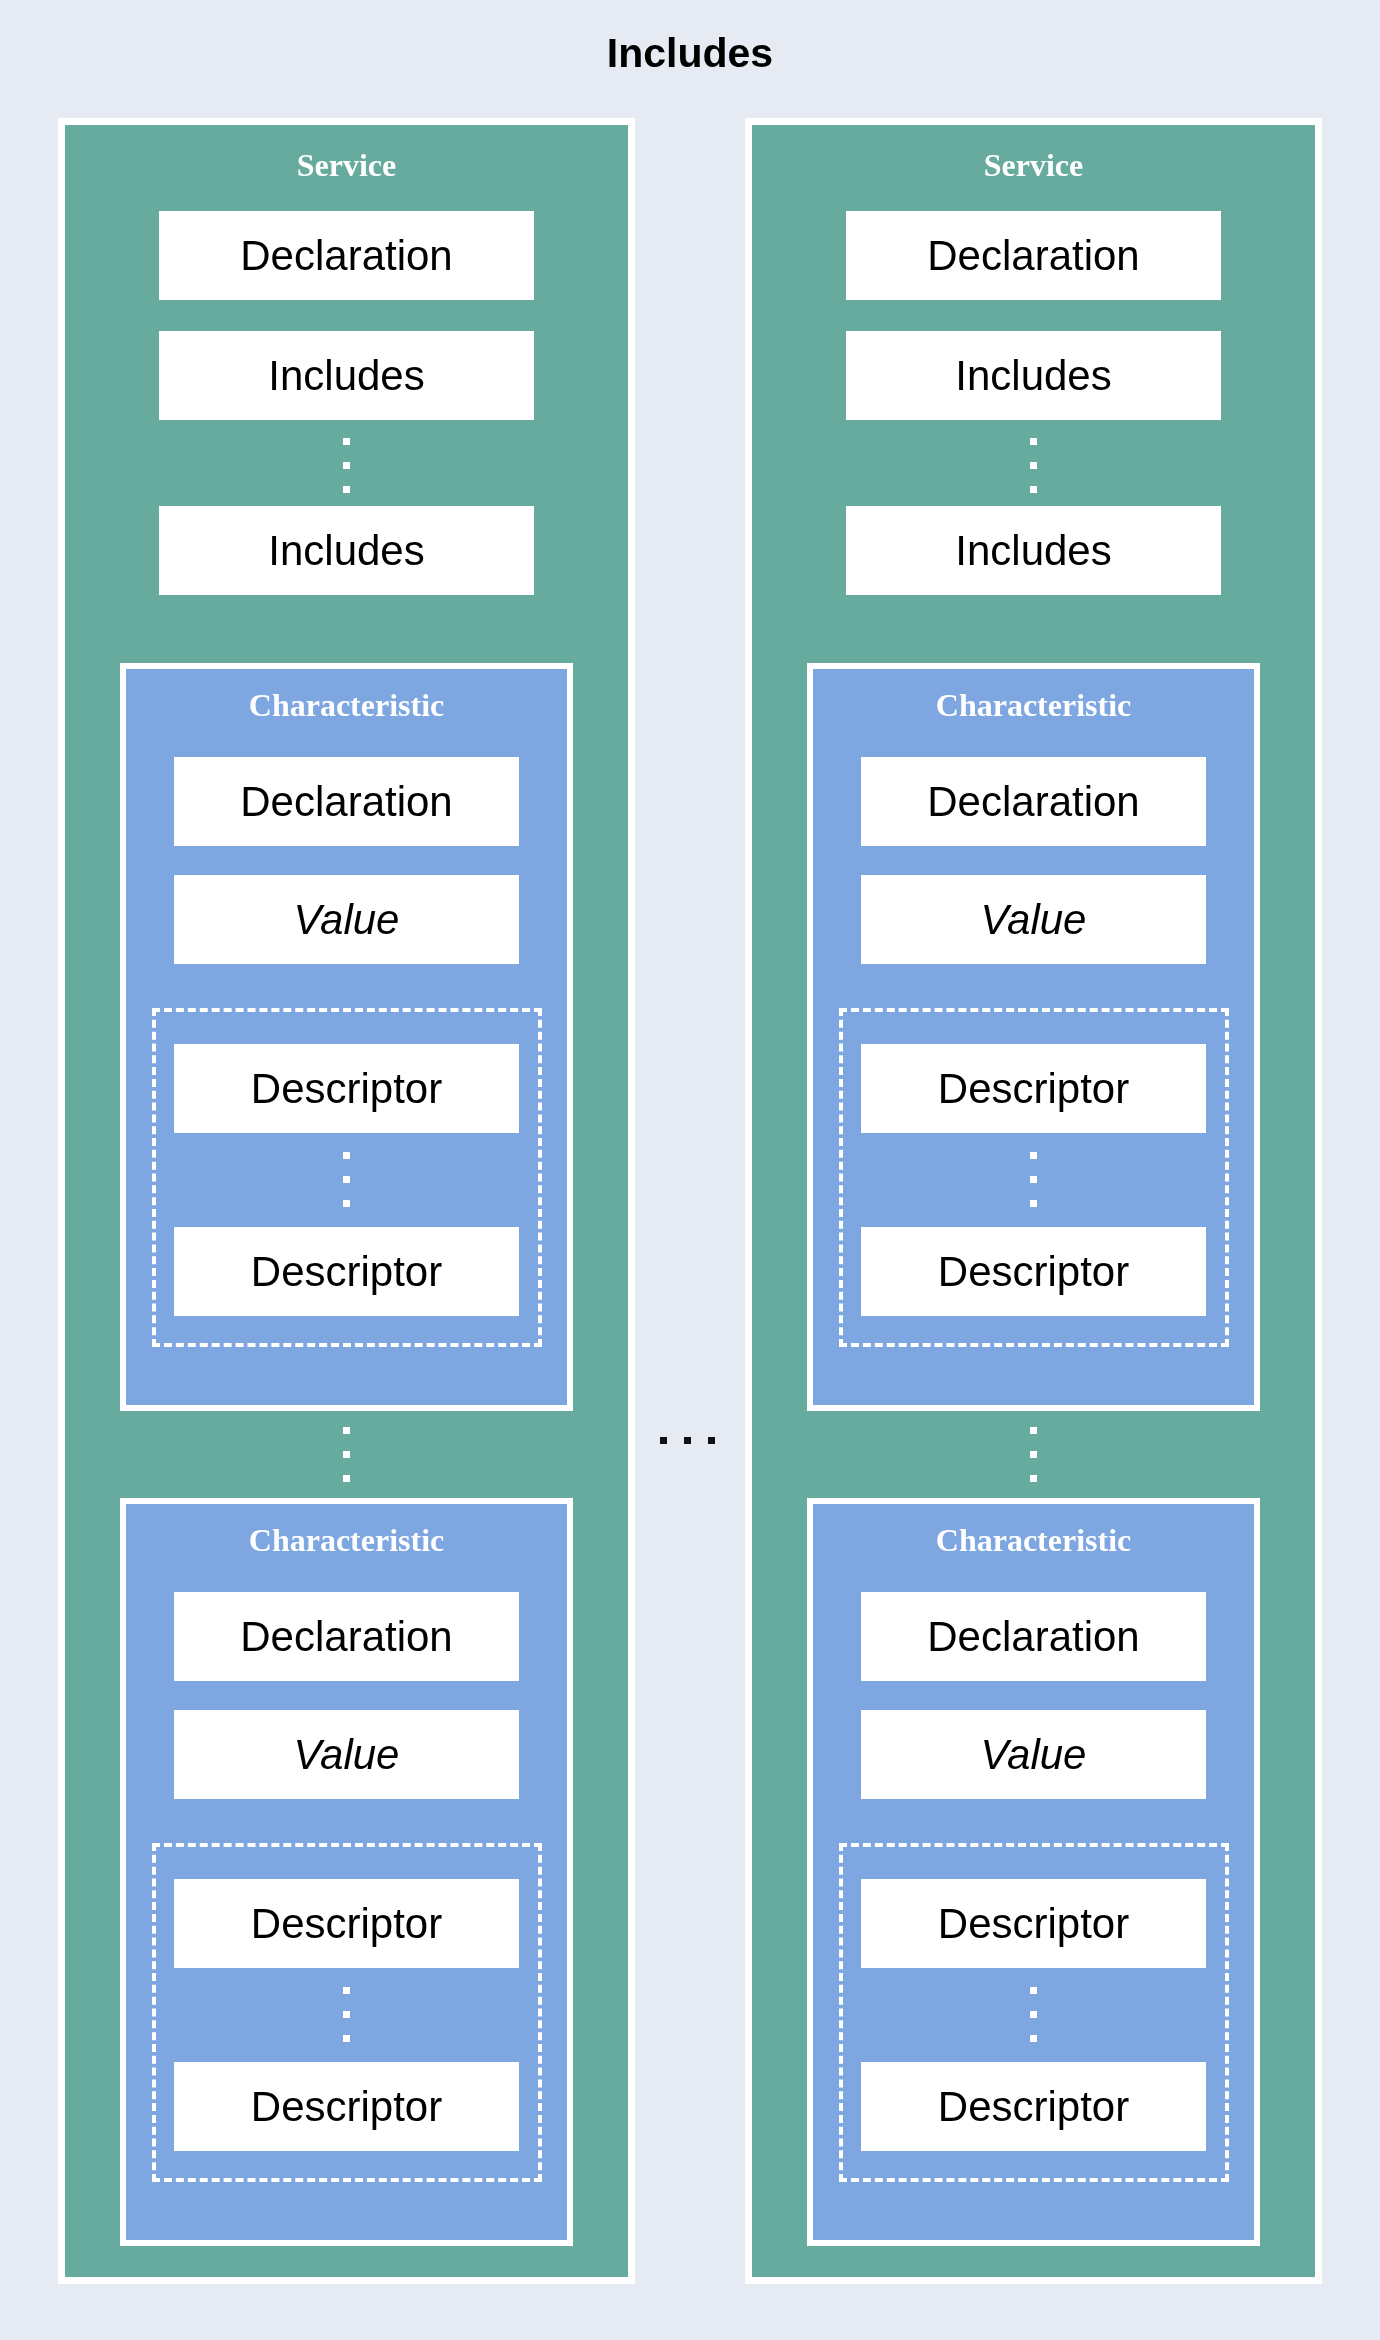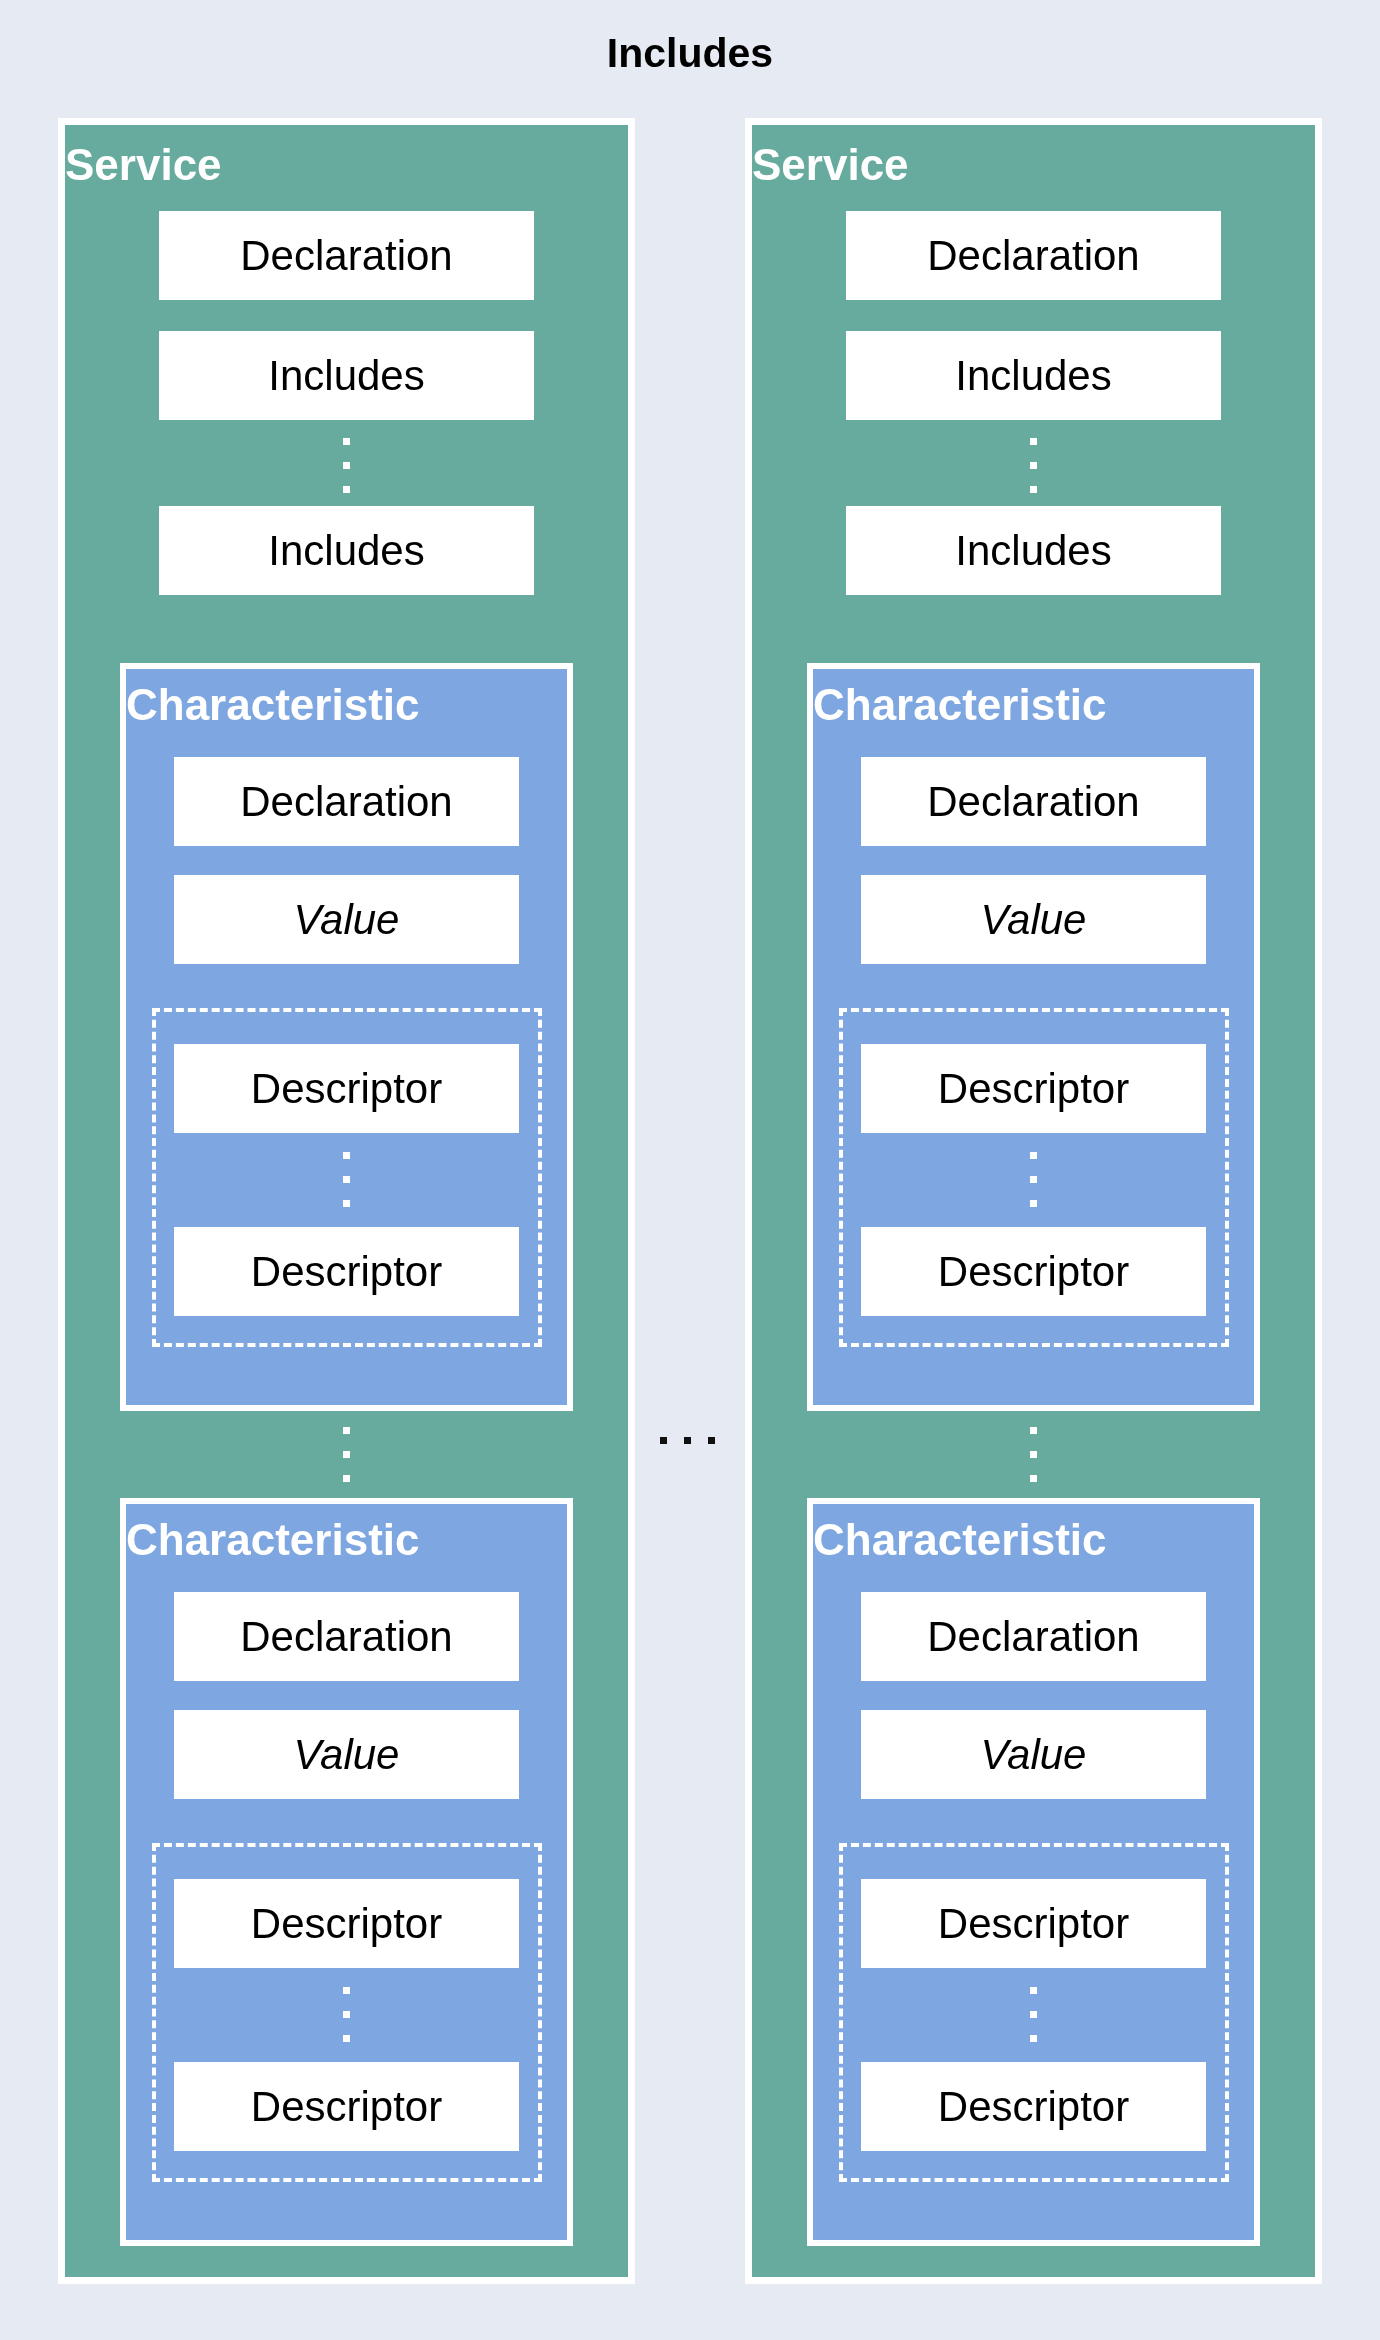--- a/index.html
+++ b/index.html
@@ -31,25 +31,26 @@
   .service-col{
     position:absolute;
     top:118px;
     width:577px;height:2166px;
     background:var(--service-fill);
     border:7px solid #fff;
   }
   .service-col.left{left:58px;}
   .service-col.right{left:745px;}
   .block-heading{
-    text-align:left;
+    text-align:center;
     font-weight:bold;
     color:var(--text-light);
-    font-size:44px;line-height:44px;
+    font-size:32px;line-height:44px;
     margin-top:18px;
+    font-family:Liberation Serif, serif;
   }
   .white-box{
     background:var(--box-fill);
     width:375px;height:89px;
     margin:0 auto;
     display:flex;align-items:center;justify-content:center;
     font-size:42px;color:var(--text-dark);
     text-align:center;
   }
   .svc-declaration{margin-top:24px;}

